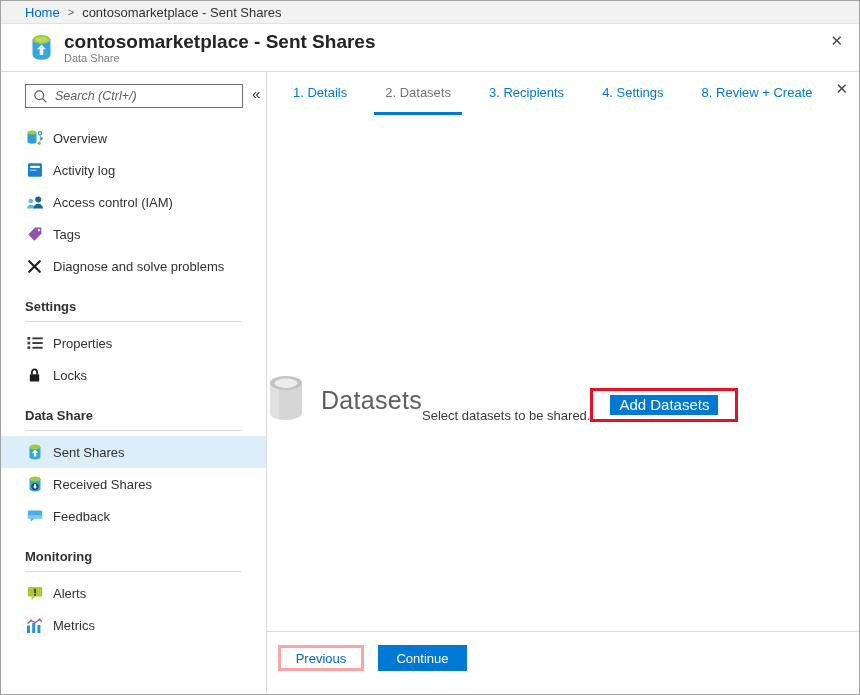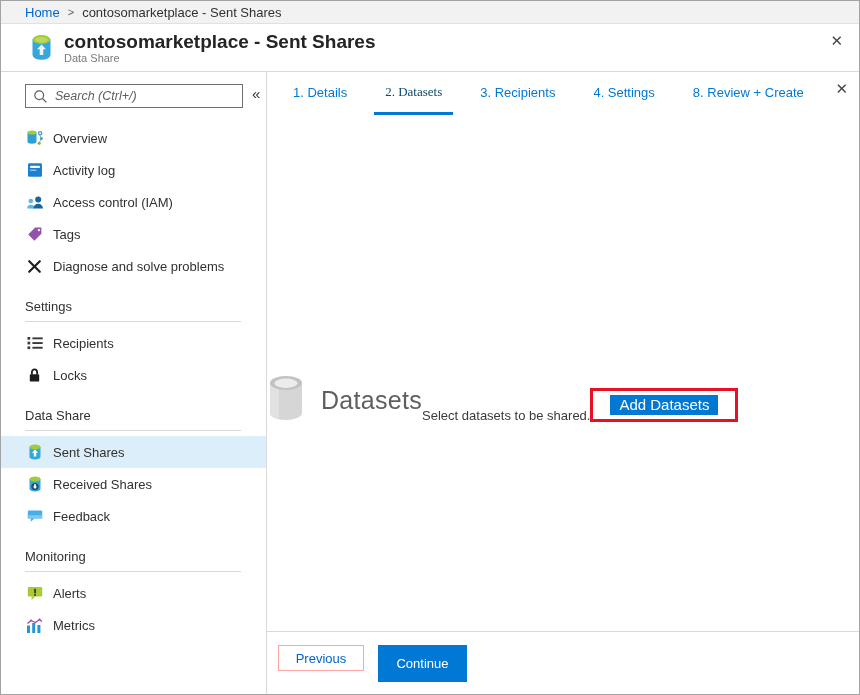--- a/index.html
+++ b/index.html
@@ -30,40 +30,40 @@
   .searchbox { flex:0 0 218px; height:24px; border:1px solid #707070; display:flex; align-items:center; padding:0 7px; background:#fff; }
   .searchbox svg { flex:0 0 auto; }
   .searchbox input { border:none; outline:none; width:100%; font-size:12.5px; font-style:italic; color:#323130; font-family:inherit; margin-left:7px; background:transparent; }
   .searchbox input::placeholder { color:#605e5c; font-style:italic; opacity:1; }
   .collapse-btn { margin-left:9px; margin-top:1px; font-size:15px; color:#323130; background:none; border:none; cursor:pointer; font-family:inherit; }
 
   .nav { margin-top:14px; }
   .nav-item { height:32px; display:flex; align-items:center; padding-left:24px; font-size:13px; color:#323130; cursor:pointer; }
   .nav-item.selected { background:#dceef9; }
   .icn { width:19px; height:19px; margin-right:9px; display:flex; align-items:center; justify-content:center; flex:0 0 19px; }
-  .section-title { padding-left:24px; margin-top:17px; font-size:13px; color:#323130; }
+  .section-title { padding-left:24px; margin-top:17px; font-size:13px; color:#323130;font-weight:bold; }
   .section-divider { border:none; border-top:1px solid #d9d9d9; margin:7px 25px 5px 24px; }
 
   
   .main { flex:1; position:relative; display:flex; flex-direction:column; min-width:0; background:#fff; }
   .tabs { flex:0 0 43px; display:flex; align-items:stretch; padding-left:15px; }
   .tab { display:flex; align-items:center; padding:0 11px; margin-right:16px; font-size:13px; color:#0078d4; cursor:pointer; border-bottom:3px solid transparent; white-space:nowrap; }
-  .tab.active { color:#0c4a6e; border-bottom-color:#0078d4;font-family:Liberation Serif, serif; }
+  .tab.active { color:#737373; border-bottom-color:#0078d4; }
   .tabs-close { position:absolute; right:11px; top:9px; }
 
   .content { flex:1; display:flex; flex-direction:row; align-items:center; padding-top:54px; }
   .hero { display:flex; align-items:center; }
   .hero-title { font-size:25px; color:#5f5f5f; margin-left:16px; letter-spacing:0.3px; }
   .instruction { margin-top:31px; font-size:13px; color:#3b3a39; }
   .red-box { margin-top:9px; border:3px solid #e81123; padding:4px 17px; background:transparent; }
   .add-btn { width:108px; height:20px; background:#0078d4; color:#fff; border:1px solid #0078d4; font-size:15px; font-family:inherit; cursor:pointer; }
 
   .footer { flex:0 0 63px; border-top:1px solid #d9d9d9; display:flex; align-items:flex-start; padding:13px 0 0 11px; }
-  .btn-secondary { width:86px; height:26px; background:#fff; border:1px solid #fca5a5; color:#0065d1; font-size:13px; font-family:inherit; cursor:pointer; }
-  .btn-primary { width:89px; height:37px; background:#0078d4; border:1px solid #0078d4; color:#fff; font-size:13px; font-family:inherit; cursor:pointer; margin-left:14px; }
+  .btn-secondary { width:86px; height:26px; background:#fff; border:3px solid #fca5a5; color:#0065d1; font-size:13px; font-family:inherit; cursor:pointer; }
+  .btn-primary { width:89px; height:26px; background:#0078d4; border:1px solid #0078d4; color:#fff; font-size:13px; font-family:inherit; cursor:pointer; margin-left:14px; }
 </style>
 </head>
 <body>
 
 <div class="window">
 
   <div class="breadcrumb-bar">
     <a class="breadcrumb-home">Home</a>
     <span class="breadcrumb-sep">&gt;</span>
     <span class="breadcrumb-current">contosomarketplace - Sent Shares</span>
@@ -164,21 +164,21 @@
           <span class="icn">
             <svg width="16" height="14" viewBox="0 0 16 14">
               <rect x="0.5" y="1" width="2.7" height="2.7" fill="#3b3a39"></rect>
                 <rect x="5.4" y="1.4" width="10.3" height="1.9" fill="#3b3a39"></rect>
               <rect x="0.5" y="5.7" width="2.7" height="2.7" fill="#3b3a39"></rect>
                 <rect x="5.4" y="6.1" width="10.3" height="1.9" fill="#3b3a39"></rect>
               <rect x="0.5" y="10.4" width="2.7" height="2.7" fill="#3b3a39"></rect>
                 <rect x="5.4" y="10.8" width="10.3" height="1.9" fill="#3b3a39"></rect>
             </svg>
           </span>
-          <span>Recipients</span>
+          <span>Properties</span>
         </div>
 
         <div class="nav-item">
           <span class="icn">
             <svg width="13" height="16" viewBox="0 0 13 16">
               <path d="M3.9 7.4 V4.9 a2.6 2.6 0 0 1 5.2 0 V7.4" fill="none" stroke="#1d1d1d" stroke-width="1.8"></path>
               <rect x="1.8" y="7.2" width="9.4" height="7.4" rx="0.9" fill="#1d1d1d"></rect>
             </svg>
           </span>
           <span>Locks</span>

